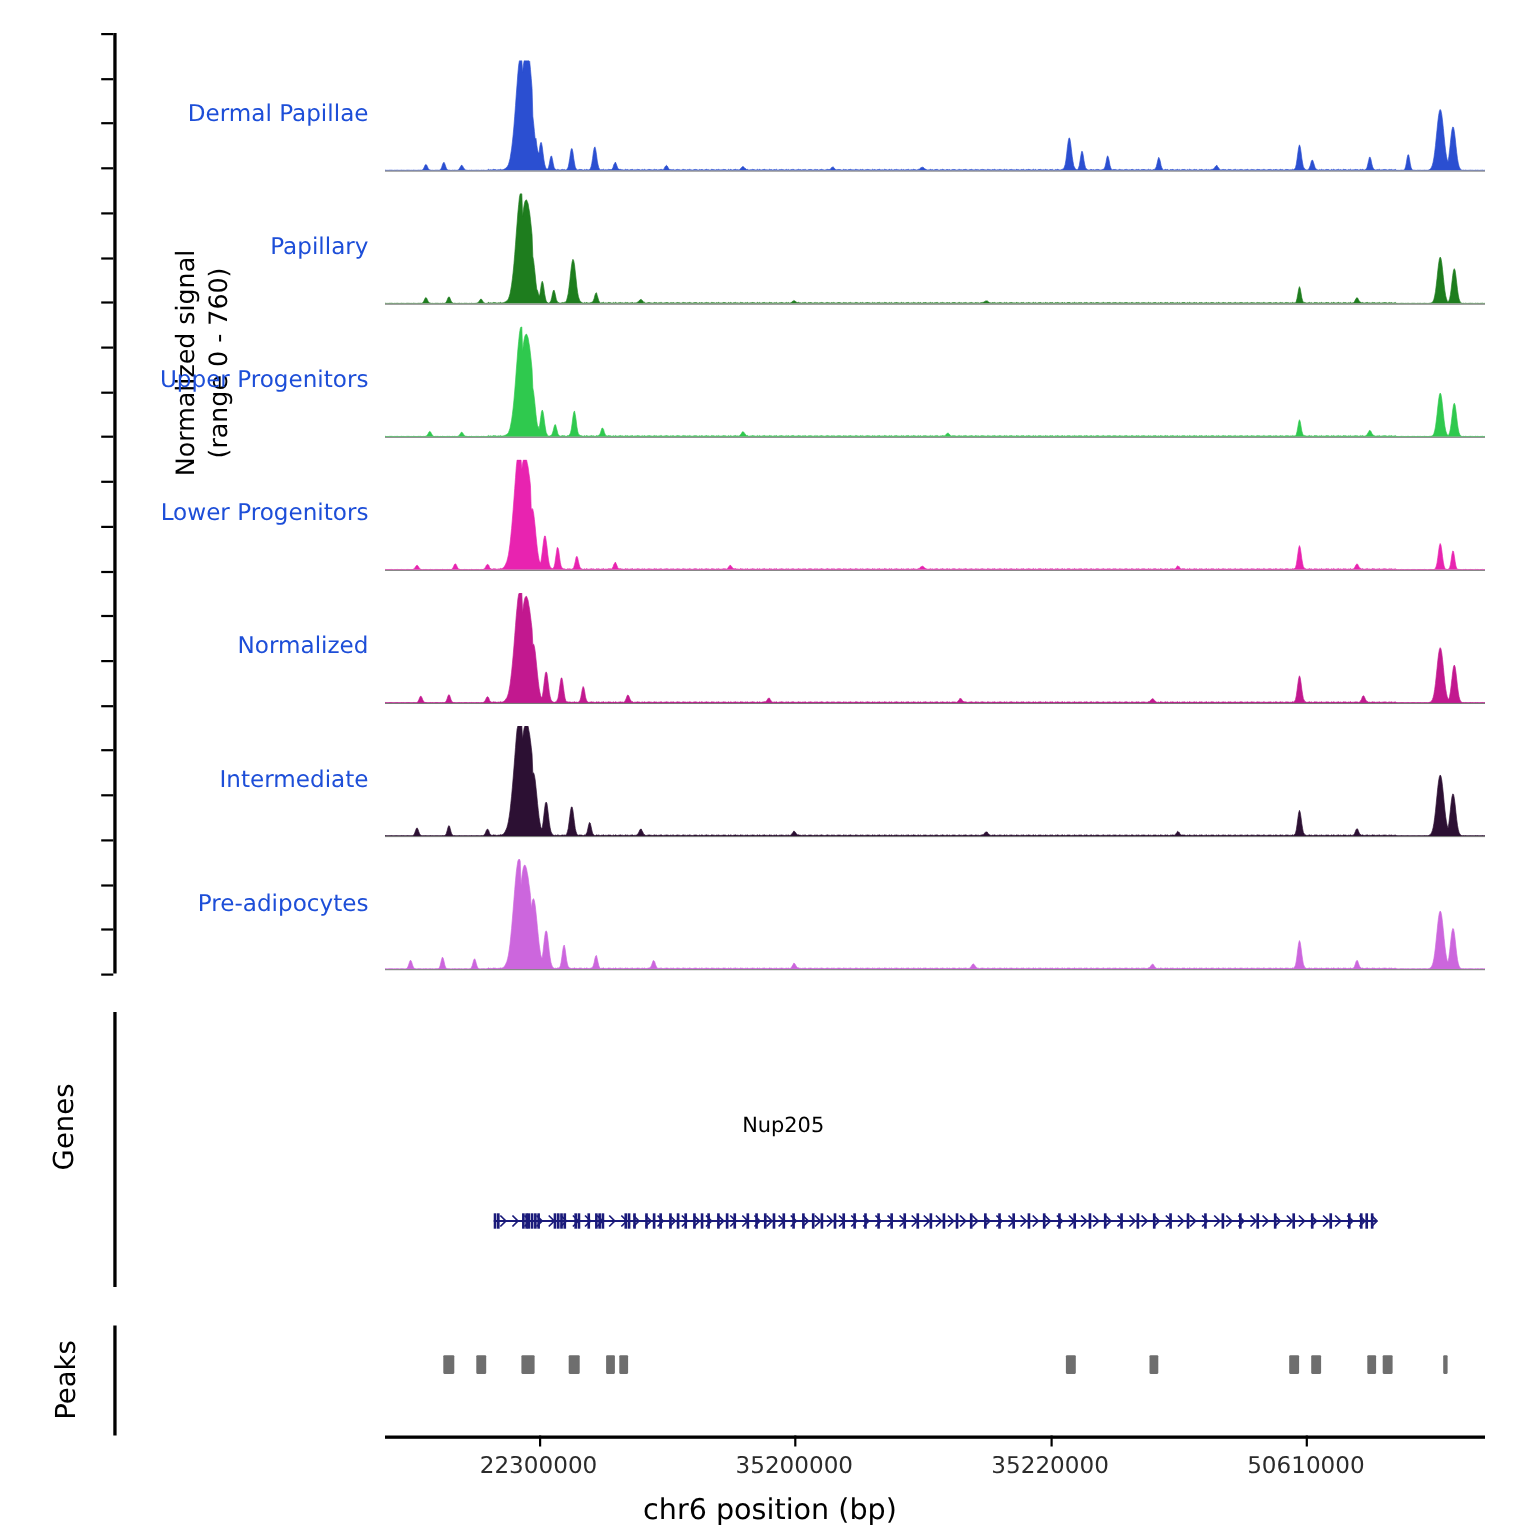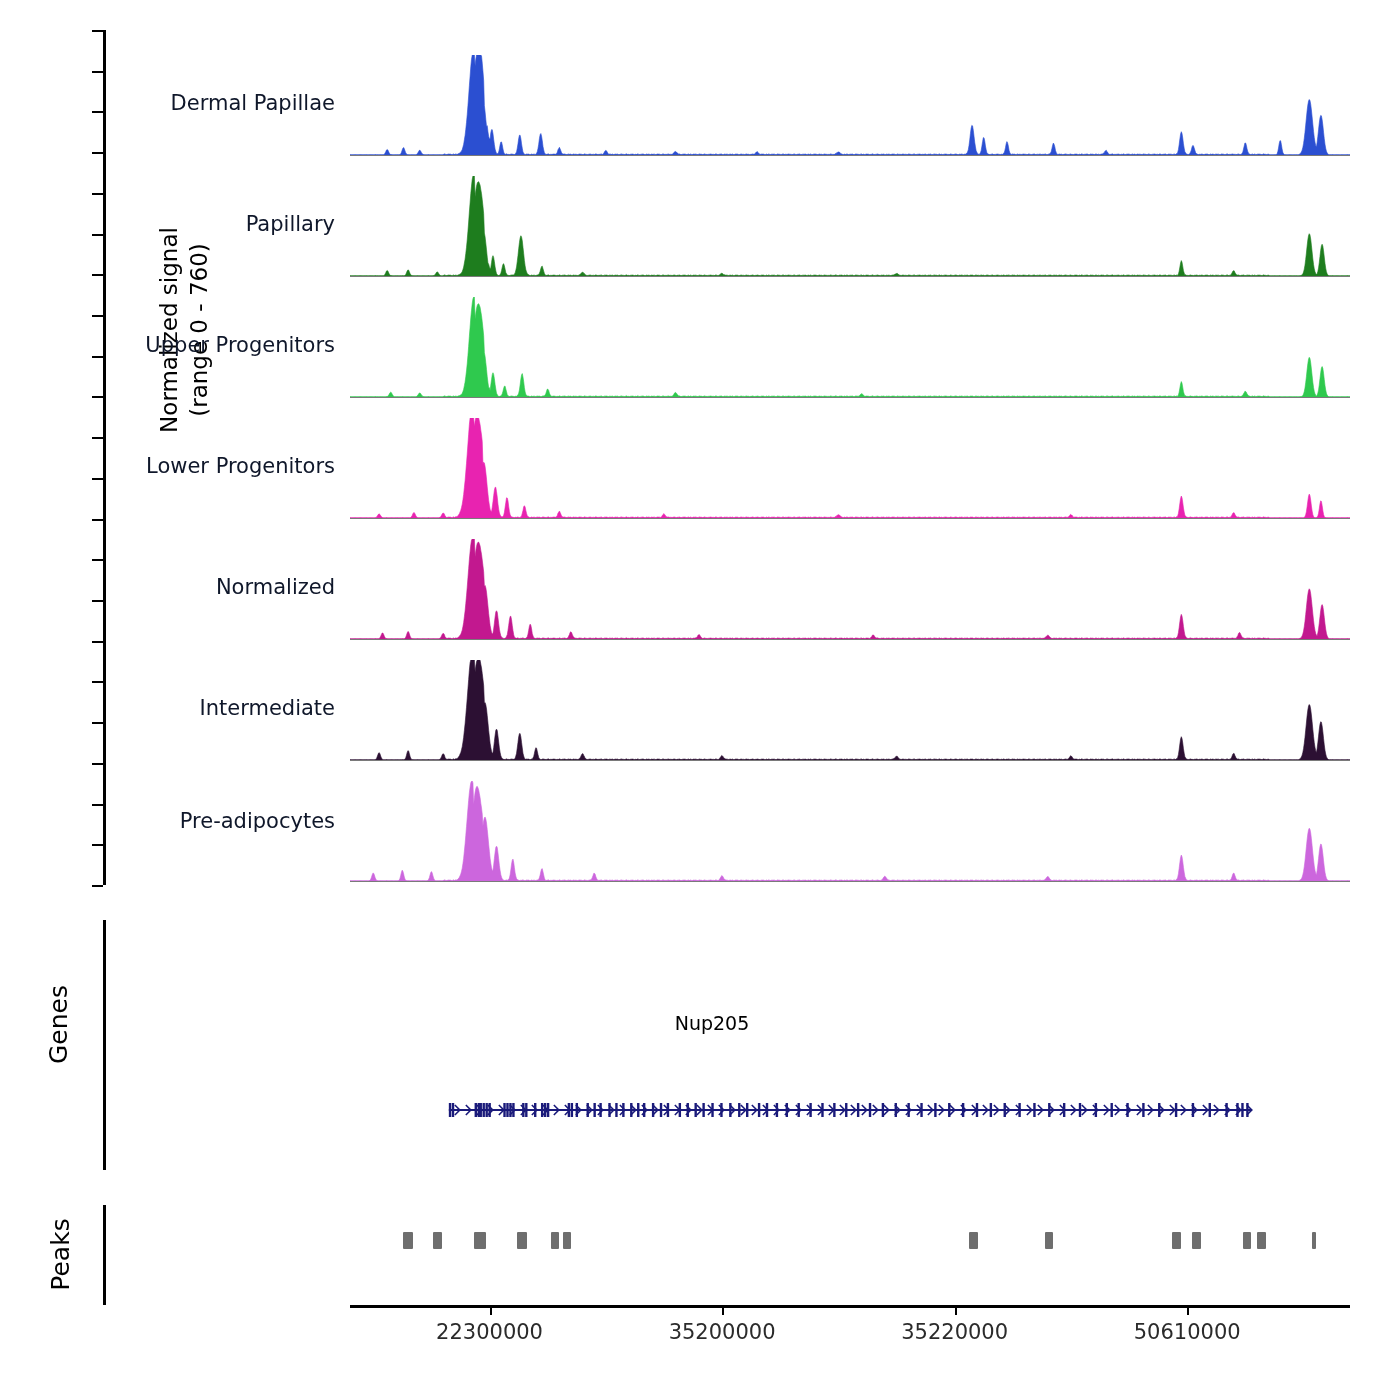--- a/index.html
+++ b/index.html
@@ -71,21 +71,21 @@
   
   .track {
     position: absolute;
     left: 350px;
     width: 1000px;
   }
   .track-name {
     position: absolute;
     text-align: right;
     font-size: 21px;
-    color: #0f172a;
+    color: #1d4ed8;
     right: 1015px;
     white-space: nowrap;
   }
   .baseline {
     position: absolute;
     left: 0;
     width: 1000px;
     height: 1px;
     background: #7a7a7a;
   }
@@ -413,14 +413,15 @@
   <div id="xticks">
       <div class="xtick" style="left: 489.535px;"></div>
       <div class="xticklabel" style="left: 489.535px;">22300000</div>
       <div class="xtick" style="left: 722.093px;"></div>
       <div class="xticklabel" style="left: 722.093px;">35200000</div>
       <div class="xtick" style="left: 954.651px;"></div>
       <div class="xticklabel" style="left: 954.651px;">35220000</div>
       <div class="xtick" style="left: 1187.21px;"></div>
       <div class="xticklabel" style="left: 1187.21px;">50610000</div>
     </div>
+  <div class="xlabel">chr6 position (bp)</div>
 
 </div>
 
 </body></html>

